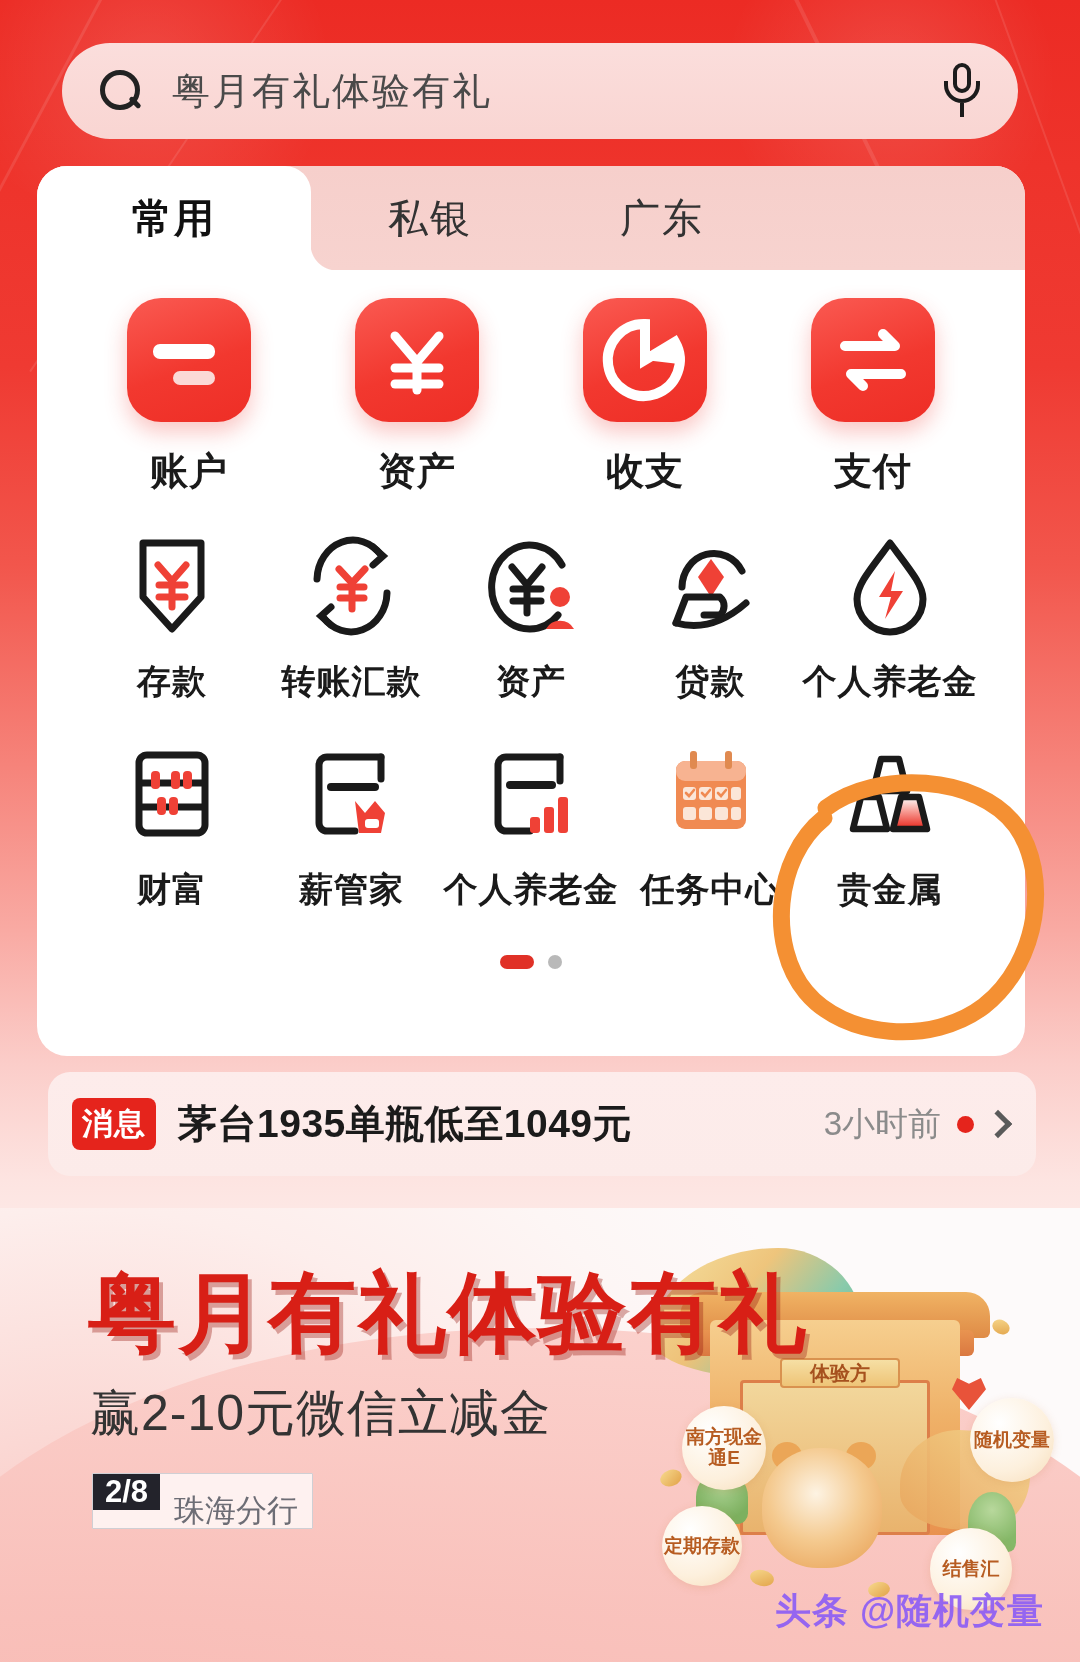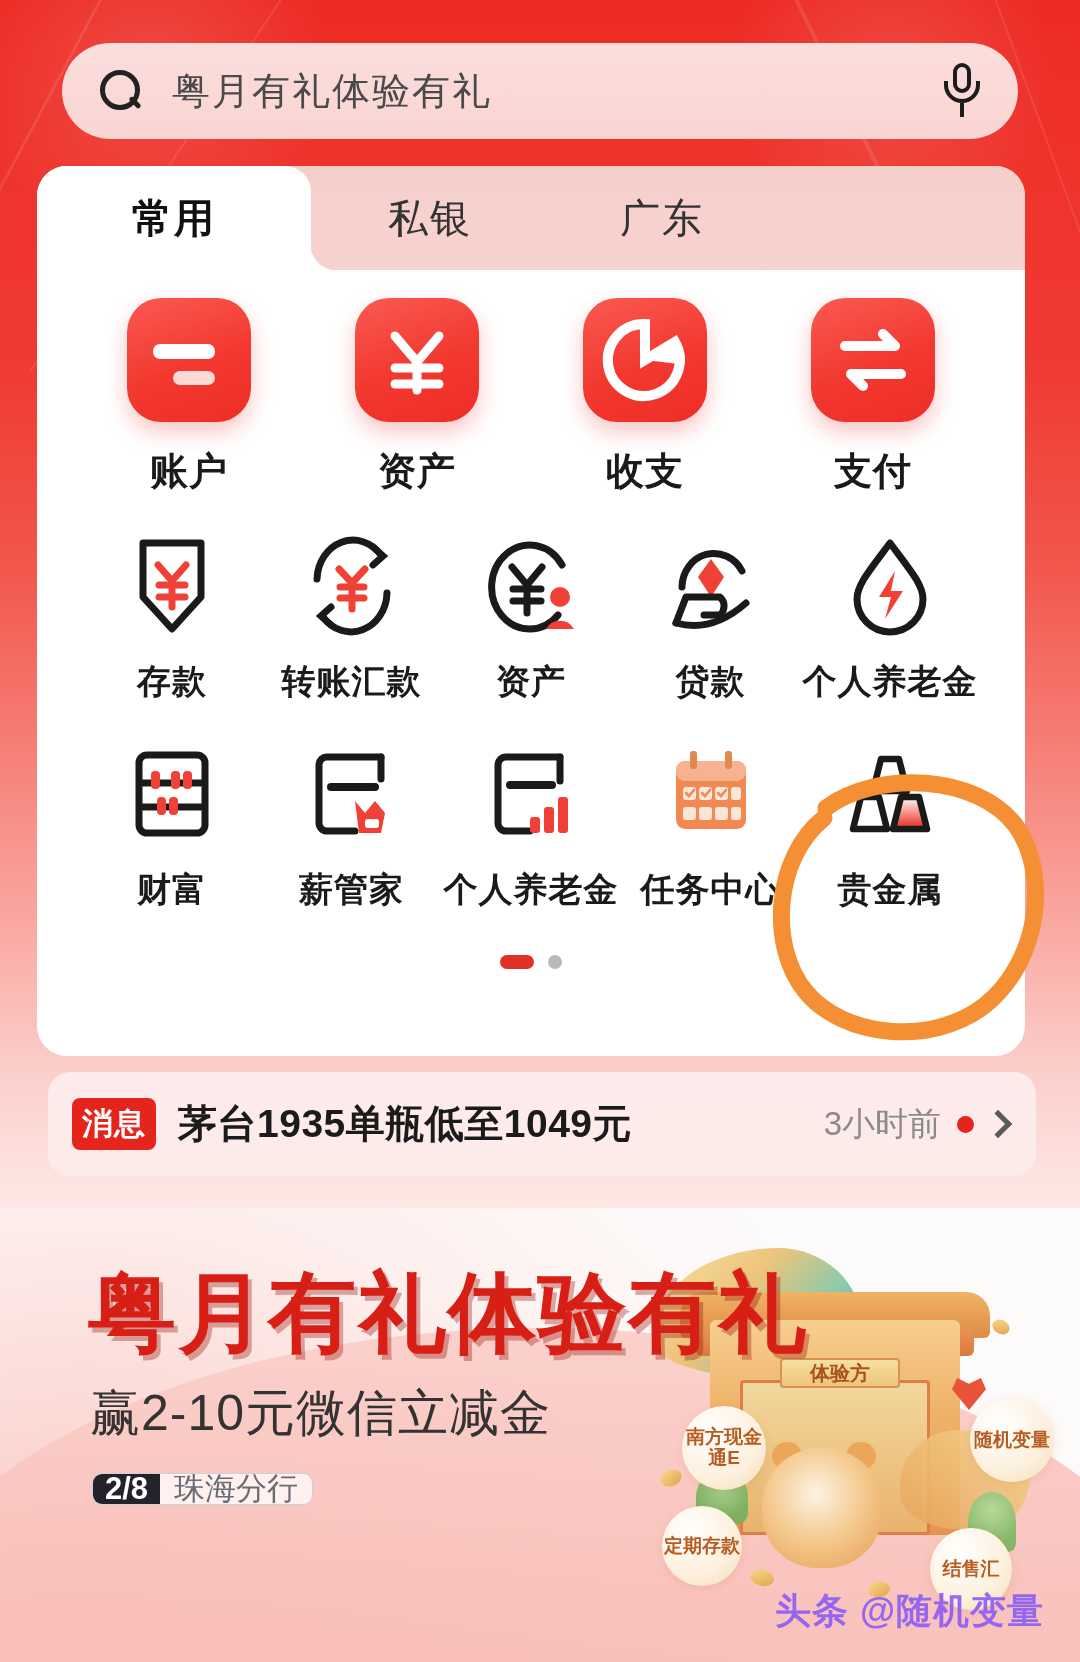--- a/index.html
+++ b/index.html
@@ -187,22 +187,22 @@
     color: #d81f16;
     text-shadow: 4px 5px 0 rgba(150,20,12,0.35);
     white-space: nowrap; z-index: 4;
   }
   .promo-sub {
     position: absolute; left: 90px; top: 1380px;
     font-size: 50px; color: #333; letter-spacing: 1px; white-space: nowrap; z-index: 4;
   }
   .promo-tag {
     position: absolute; left: 92px; top: 1473px; z-index: 4;
-    display: flex; align-items: center; height: 32px;
-    border: 1px solid #cfcfd4; border-radius: 10px; overflow: hidden;
+    display: flex; align-items: flex-start; height: 56px;
+    border: 1px solid #cfcfd4; border-radius: 1px; overflow: hidden;
     background: rgba(255,255,255,0.75);
   }
   .tag-num {
     background: #23232b; color: #fff; font-size: 31px; font-weight: bold;
     padding: 0 12px; display: flex; align-items: center;
   }
   .tag-name {
     color: #6d6d75; font-size: 31px; padding: 16px 14px;
     display: flex; align-items: center; white-space: nowrap;
   }

